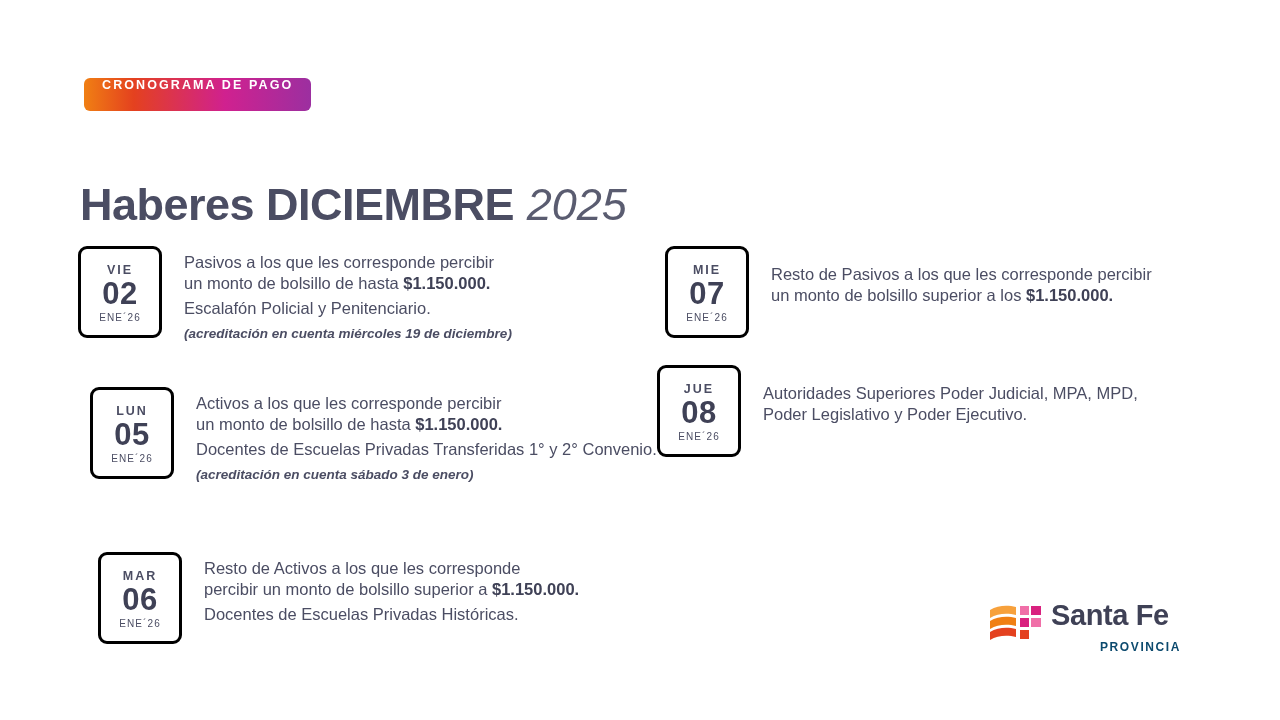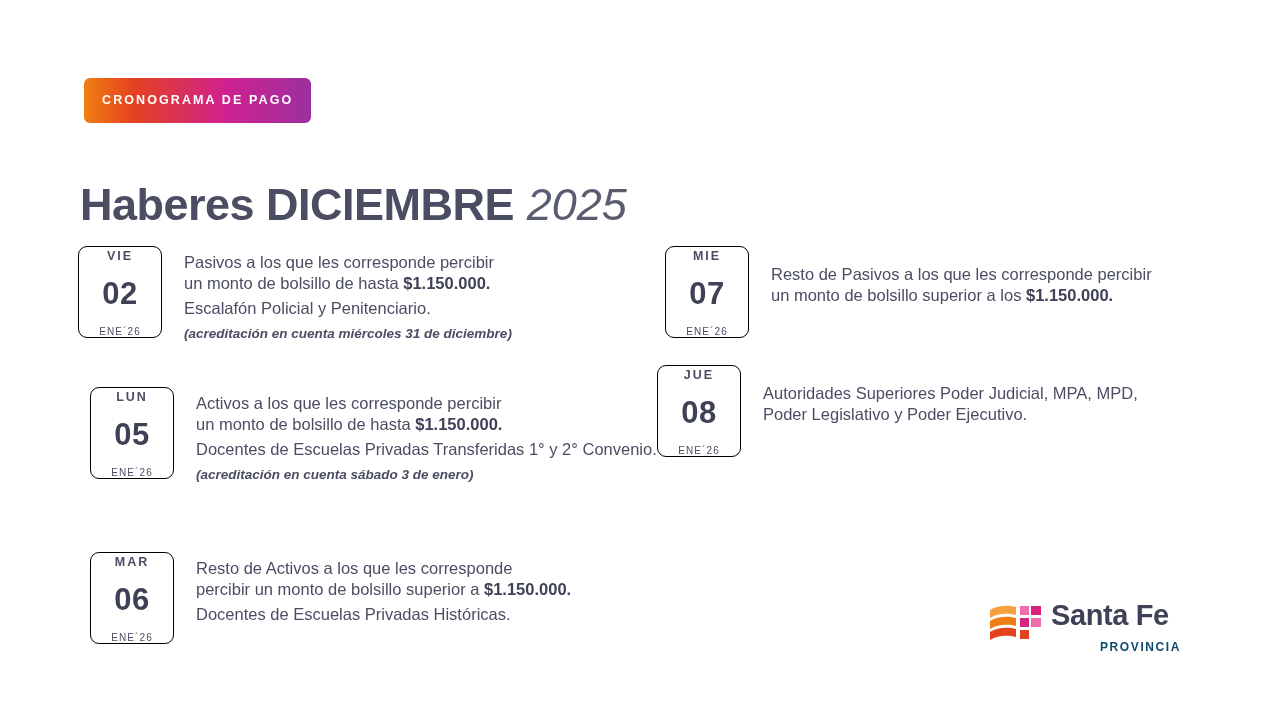--- a/index.html
+++ b/index.html
@@ -20,23 +20,23 @@
     width: 1280px;
     height: 720px;
   }
 
   
   .badge {
     position: absolute;
     left: 84px;
     top: 78px;
     height: 29px;
-    padding: 0 18px 16px 18px;
+    padding: 0 18px 4px 18px;
     display: flex;
-    align-items: flex-end;
+    align-items: flex-start;
     border-radius: 6px;
     background: linear-gradient(90deg, #f07f13 0%, #e4411f 22%, #d0218f 62%, #9c2fa0 100%);
     color: #ffffff;
     font-size: 12.5px;
     letter-spacing: 2.1px;
     font-weight: 600;
   }
 
   
   .title {
@@ -76,27 +76,27 @@
   .entry {
     position: absolute;
     display: flex;
     align-items: flex-start;
   }
 
   .datebox {
     width: 84px;
     min-width: 84px;
     height: 92px;
-    border: 1px solid #000000;
+    border: 3px solid #000000;
     border-radius: 9px;
     box-sizing: border-box;
     display: flex;
     flex-direction: column;
     align-items: center;
-    justify-content: space-between;
+    justify-content: center;
     padding-top: 2px;
   }
   .datebox .dow {
     font-size: 12.5px;
     letter-spacing: 2px;
     color: #4b4d63;
     font-weight: 600;
     margin-bottom: 1px;
   }
   .datebox .daynum {
@@ -196,41 +196,41 @@
         <span class="dow">VIE</span>
         <span class="daynum">02</span>
         <span class="monthyear">ENE´26</span>
       </div>
       <div class="entry-text">
         <p>
           <span>Pasivos a los que les corresponde percibir</span><br>
           <span>un monto de bolsillo de hasta </span><span class="strong">$1.150.000.</span>
         </p>
         <p class="spaced">Escalafón Policial y Penitenciario.</p>
-        <div class="note">(acreditación en cuenta miércoles 31 de diciembre)</div>
+        <div class="note">(acreditación en cuenta miércoles 19 de diciembre)</div>
       </div>
     </div>
 
     <div class="entry" style="top:141px; left:12px;">
       <div class="datebox">
         <span class="dow">LUN</span>
         <span class="daynum">05</span>
         <span class="monthyear">ENE´26</span>
       </div>
       <div class="entry-text">
         <p>
           <span>Activos a los que les corresponde percibir</span><br>
           <span>un monto de bolsillo de hasta </span><span class="strong">$1.150.000.</span>
         </p>
         <p class="spaced">Docentes de Escuelas Privadas Transferidas 1° y 2° Convenio.</p>
         <div class="note">(acreditación en cuenta sábado 3 de enero)</div>
       </div>
     </div>
 
-    <div class="entry" style="top:306px; left:0px;padding-left:12px;">
+    <div class="entry" style="top:306px; left:8px;padding-left:12px;">
       <div class="datebox">
         <span class="dow">MAR</span>
         <span class="daynum">06</span>
         <span class="monthyear">ENE´26</span>
       </div>
       <div class="entry-text">
         <p>
           <span>Resto de Activos a los que les corresponde</span><br>
           <span>percibir un monto de bolsillo superior a </span><span class="strong">$1.150.000.</span>
         </p>

